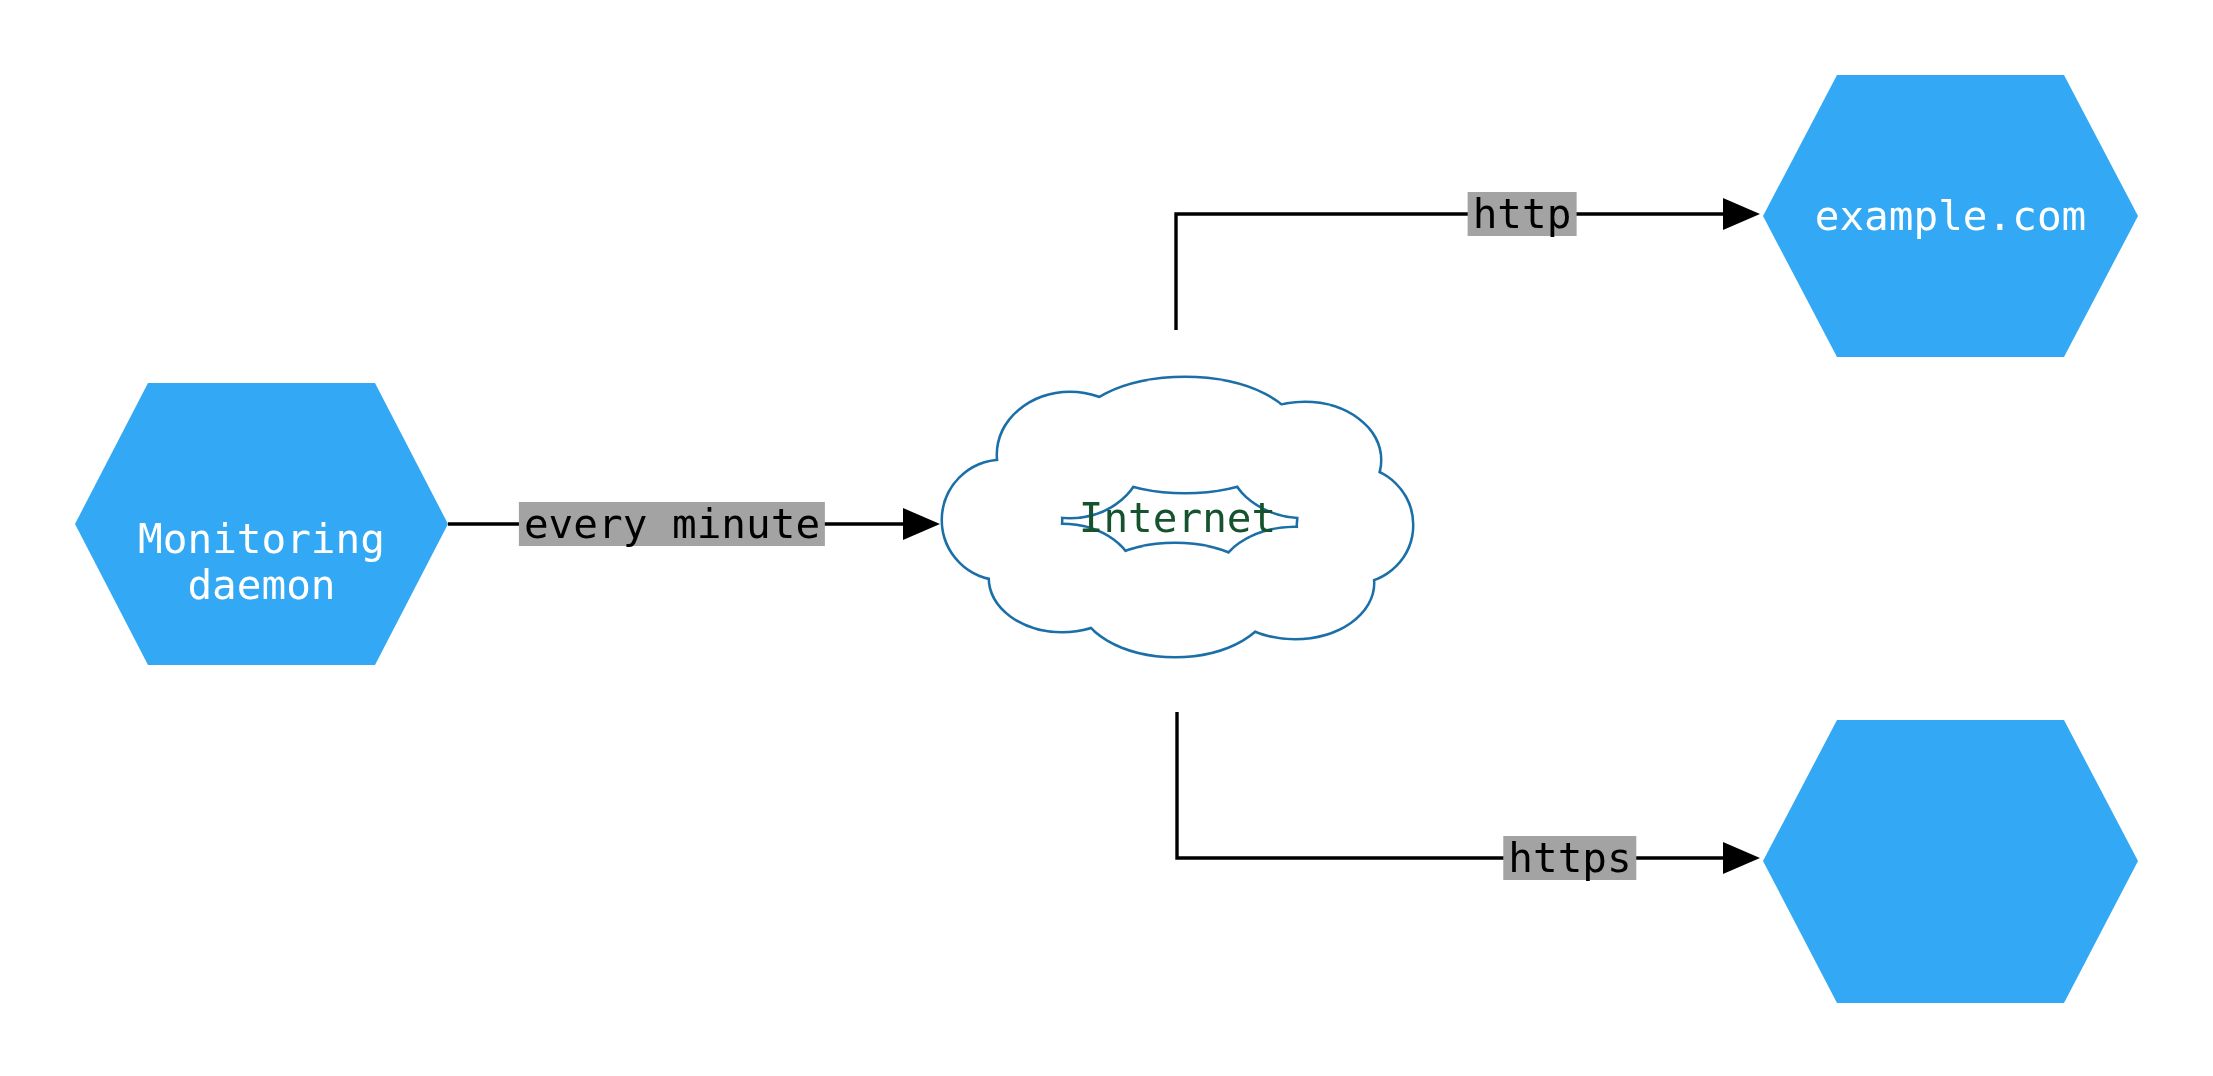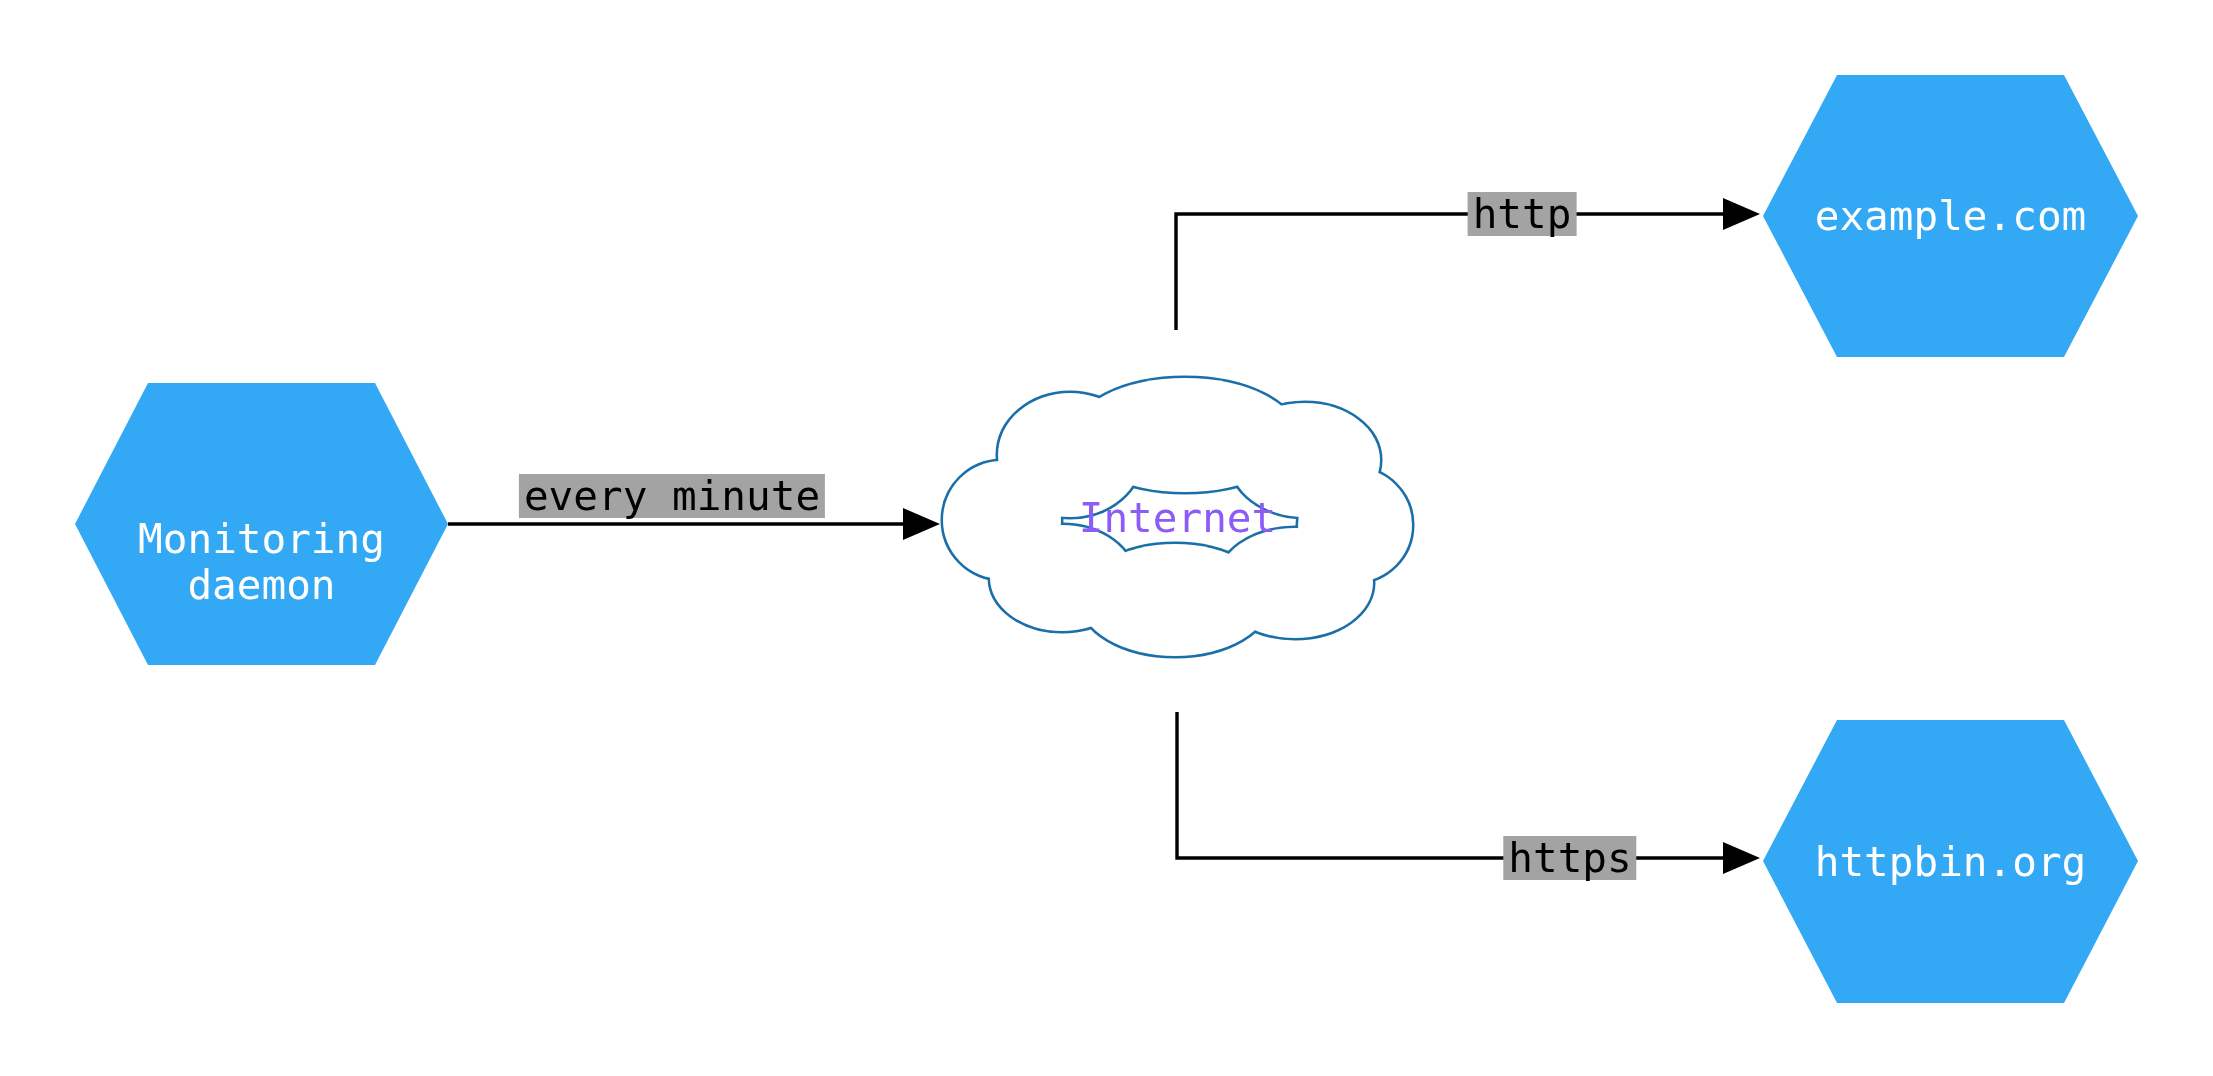--- a/index.html
+++ b/index.html
@@ -28,21 +28,21 @@
     justify-content: center;
     text-align: right;
     color: #ffffff;
     font-size: 41px;
     line-height: 46px;
     letter-spacing: 0px;
     pointer-events: none;
     white-space: pre;
   }
   .node-label.dark {
-    color: #8b5cf6;
+    color: #14532d;
   }
   .edge-label {
     position: absolute;
     transform: translate(-50%, -50%);
     background: #a3a3a3;
     color: #000000;
     font-size: 41px;
     line-height: 44px;
     padding: 0 5px;
     white-space: pre;
@@ -95,21 +95,20 @@
 
   <div class="node-label" style="left:75px; top:383px; width:373px; height:358px;">
     <div>Monitoring</div>
     <div>daemon</div>
   </div>
 
   <div class="node-label dark" style="left:943px; top:378px; width:469px; height:279px;">Internet</div>
 
   <div class="node-label" style="left:1763px; top:75px; width:375px; height:282px;">example.com</div>
 
-  <div class="node-label" style="left:1763px; top:720px; width:375px; height:283px;">httpbin.org</div>
 
-  <div class="edge-label" style="left:672px; top:496px;">every minute</div>
+  <div class="edge-label" style="left:672px; top:524px;">every minute</div>
 
   <div class="edge-label" style="left:1522px; top:214px;">http</div>
 
   <div class="edge-label" style="left:1526px; top:858px;margin-left:44px;">https</div>
 
 </div>
 
 </body></html>

